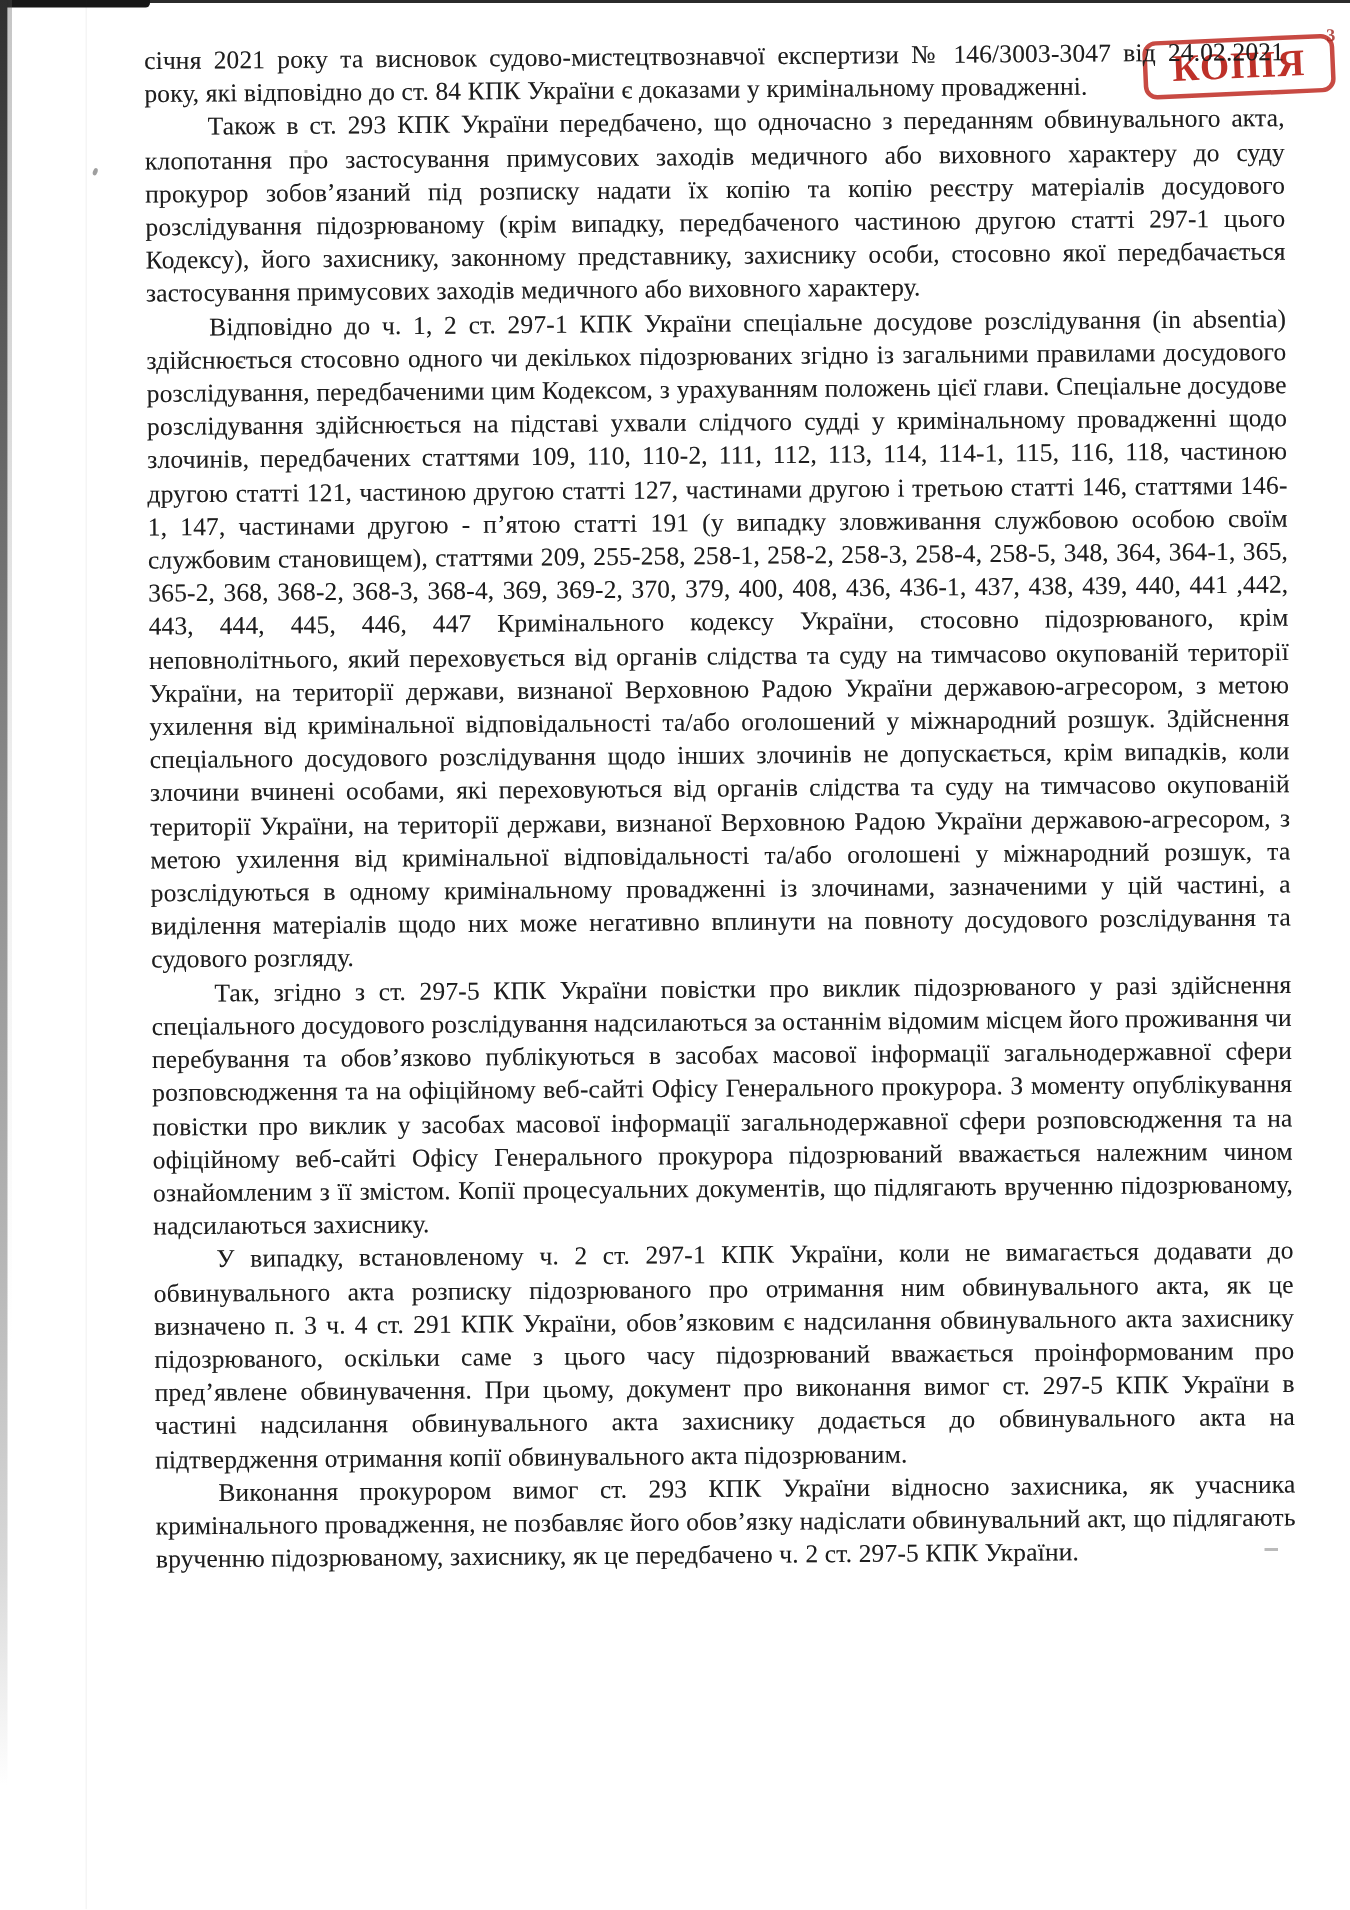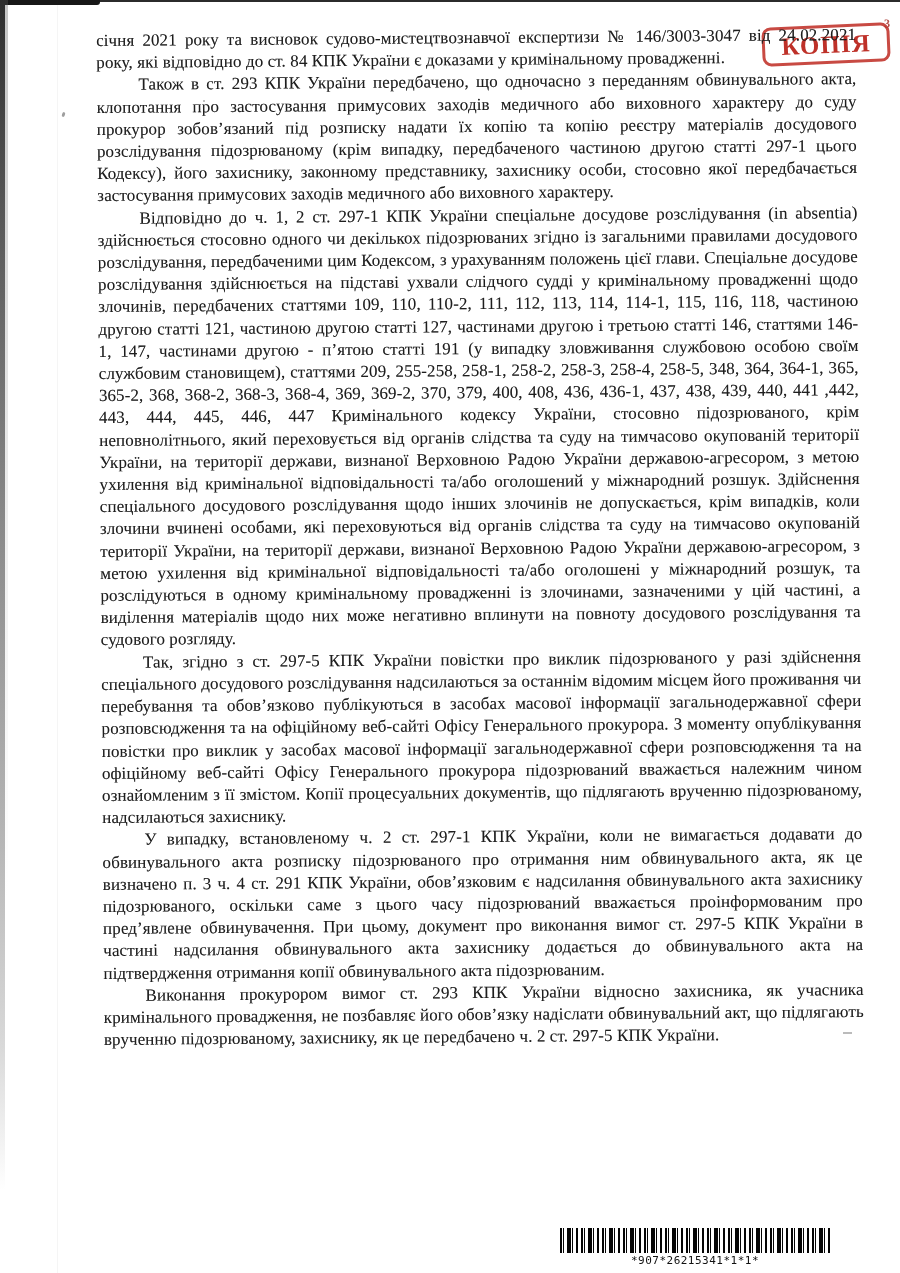--- a/index.html
+++ b/index.html
@@ -84,18 +84,14 @@
 
   <div class="content">
     <p class="para">січня 2021 року та висновок судово-мистецтвознавчої експертизи № 146/3003-3047 від 24.02.2021 року, які відповідно до ст. 84 КПК України є доказами у кримінальному провадженні.</p>
     <p class="para indent">Також в ст. 293 КПК України передбачено, що одночасно з переданням обвинувального акта, клопотання про застосування примусових заходів медичного або виховного характеру до суду прокурор зобов’язаний під розписку надати їх копію та копію реєстру матеріалів досудового розслідування підозрюваному (крім випадку, передбаченого частиною другою статті 297-1 цього Кодексу), його захиснику, законному представнику, захиснику особи, стосовно якої передбачається застосування примусових заходів медичного або виховного характеру.</p>
     <p class="para indent">Відповідно до ч. 1, 2 ст. 297-1 КПК України спеціальне досудове розслідування (in absentia) здійснюється стосовно одного чи декількох підозрюваних згідно із загальними правилами досудового розслідування, передбаченими цим Кодексом, з урахуванням положень цієї глави. Спеціальне досудове розслідування здійснюється на підставі ухвали слідчого судді у кримінальному провадженні щодо злочинів, передбачених статтями 109, 110, 110-2, 111, 112, 113, 114, 114-1, 115, 116, 118, частиною другою статті 121, частиною другою статті 127, частинами другою і третьою статті 146, статтями 146-1, 147, частинами другою - п’ятою статті 191 (у випадку зловживання службовою особою своїм службовим становищем), статтями 209, 255-258, 258-1, 258-2, 258-3, 258-4, 258-5, 348, 364, 364-1, 365, 365-2, 368, 368-2, 368-3, 368-4, 369, 369-2, 370, 379, 400, 408, 436, 436-1, 437, 438, 439, 440, 441 ,442, 443, 444, 445, 446, 447 Кримінального кодексу України, стосовно підозрюваного, крім неповнолітнього, який переховується від органів слідства та суду на тимчасово окупованій території України, на території держави, визнаної Верховною Радою України державою-агресором, з метою ухилення від кримінальної відповідальності та/або оголошений у міжнародний розшук. Здійснення спеціального досудового розслідування щодо інших злочинів не допускається, крім випадків, коли злочини вчинені особами, які переховуються від органів слідства та суду на тимчасово окупованій території України, на території держави, визнаної Верховною Радою України державою-агресором, з метою ухилення від кримінальної відповідальності та/або оголошені у міжнародний розшук, та розслідуються в одному кримінальному провадженні із злочинами, зазначеними у цій частині, а виділення матеріалів щодо них може негативно вплинути на повноту досудового розслідування та судового розгляду.</p>
     <p class="para indent">Так, згідно з ст. 297-5 КПК України повістки про виклик підозрюваного у разі здійснення спеціального досудового розслідування надсилаються за останнім відомим місцем його проживання чи перебування та обов’язково публікуються в засобах масової інформації загальнодержавної сфери розповсюдження та на офіційному веб-сайті Офісу Генерального прокурора. З моменту опублікування повістки про виклик у засобах масової інформації загальнодержавної сфери розповсюдження та на офіційному веб-сайті Офісу Генерального прокурора підозрюваний вважається належним чином ознайомленим з її змістом. Копії процесуальних документів, що підлягають врученню підозрюваному, надсилаються захиснику.</p>
     <p class="para indent">У випадку, встановленому ч. 2 ст. 297-1 КПК України, коли не вимагається додавати до обвинувального акта розписку підозрюваного про отримання ним обвинувального акта, як це визначено п. 3 ч. 4 ст. 291 КПК України, обов’язковим є надсилання обвинувального акта захиснику підозрюваного, оскільки саме з цього часу підозрюваний вважається проінформованим про пред’явлене обвинувачення. При цьому, документ про виконання вимог ст. 297-5 КПК України в частині надсилання обвинувального акта захиснику додається до обвинувального акта на підтвердження отримання копії обвинувального акта підозрюваним.</p>
     <p class="para indent">Виконання прокурором вимог ст. 293 КПК України відносно захисника, як учасника кримінального провадження, не позбавляє його обов’язку надіслати обвинувальний акт, що підлягають врученню підозрюваному, захиснику, як це передбачено ч. 2 ст. 297-5 КПК України.</p>
   </div>
 
-  <div class="barcode">
-    <div class="bars"></div>
-    <div class="barcode-text">*907*26215341*1*1*</div>
-  </div>
 
 </div>
 
 </body></html>

